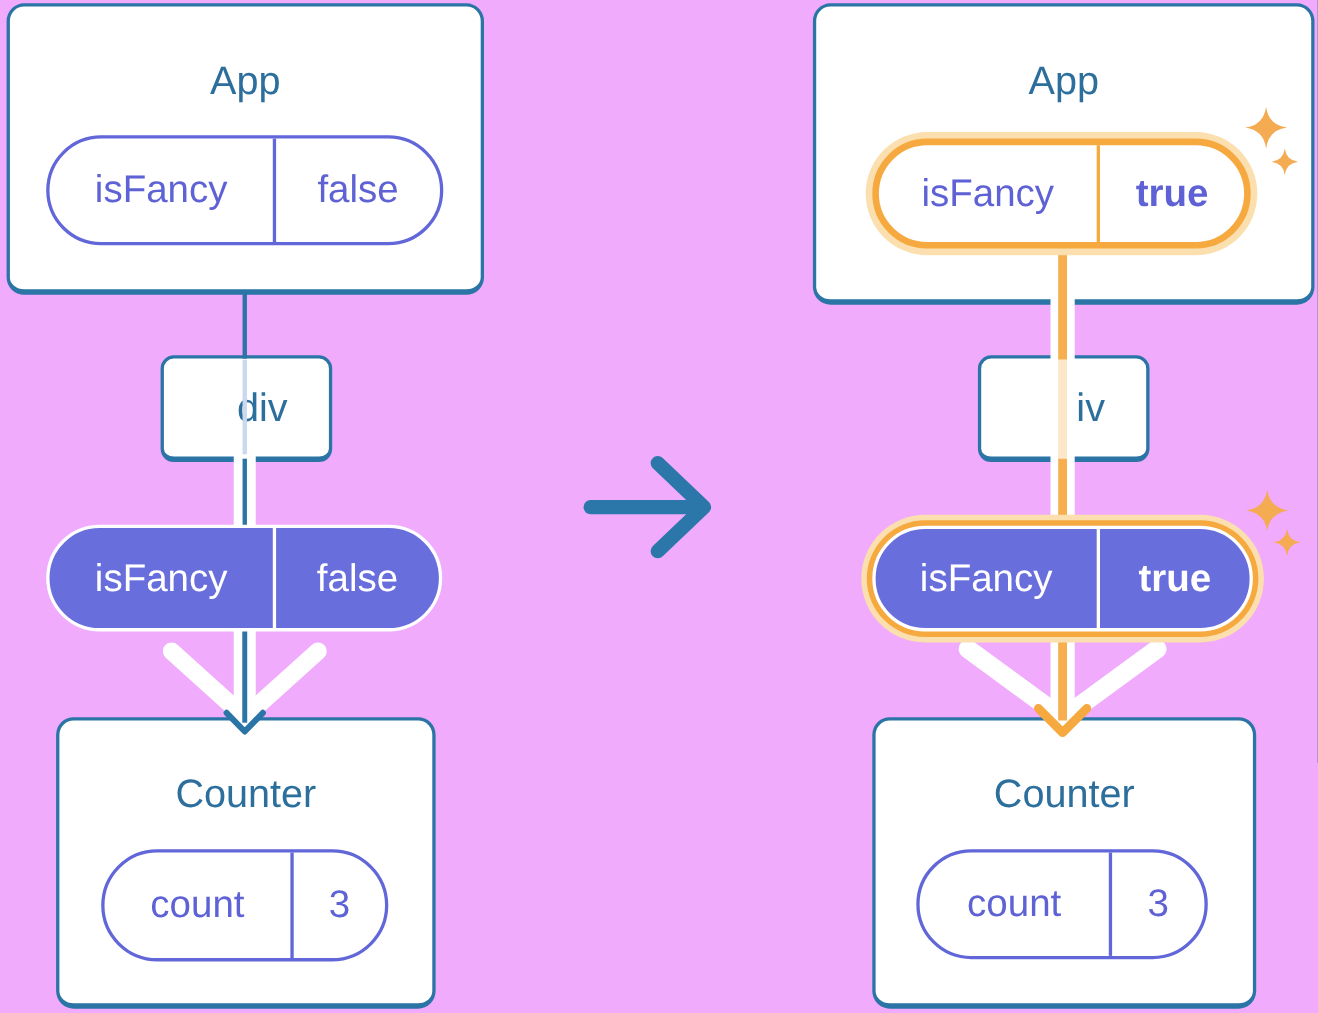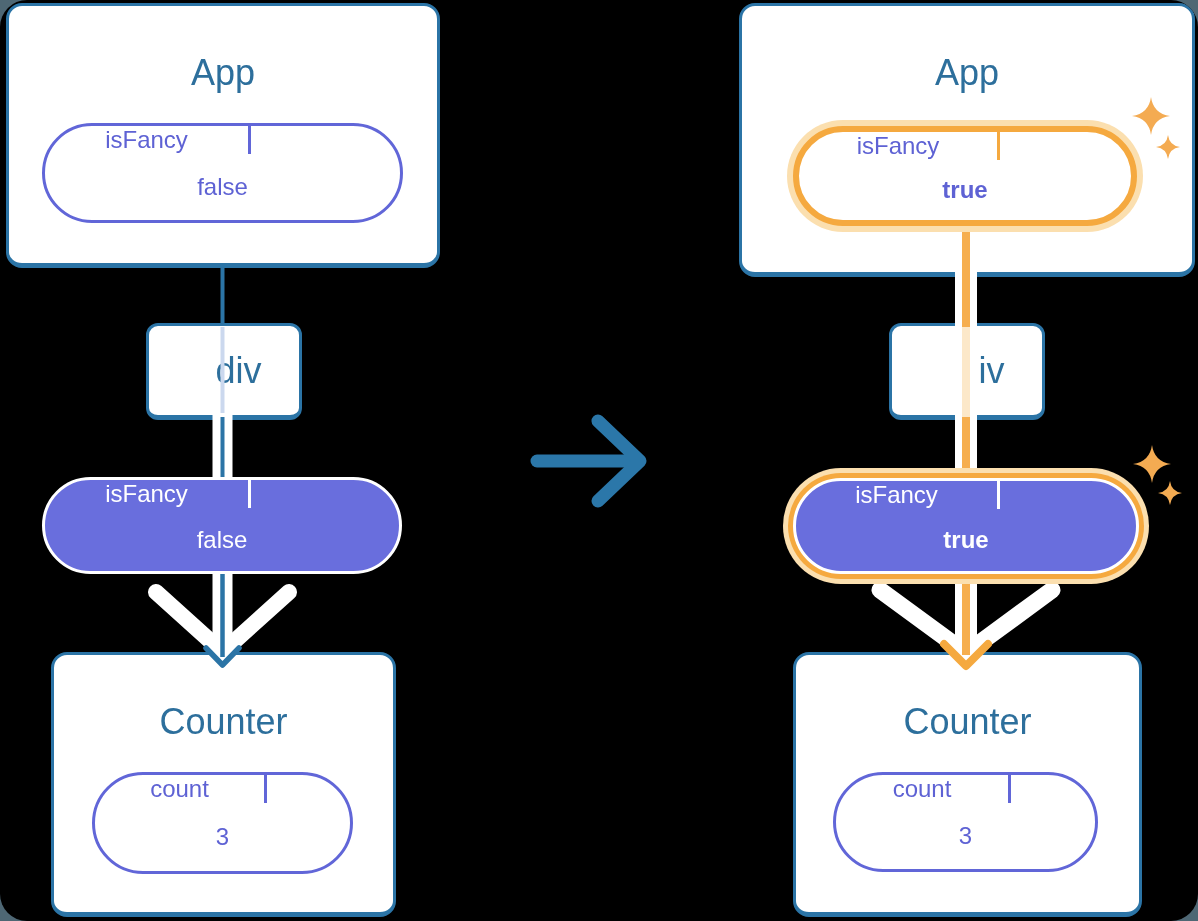--- a/index.html
+++ b/index.html
@@ -1,38 +1,37 @@
 <!DOCTYPE html>
 <html><head>
 <meta charset="utf-8">
 <style>
   * { margin:0; padding:0; box-sizing:border-box; }
   html,body { background:#4E6774; }
   .canvas {
     position:relative; width:1198px; height:921px;
-    background:#000000; overflow:hidden;
+    background:#f0abfc; overflow:hidden;
     font-family:"Liberation Sans", sans-serif;
-    border-radius:27px;
   }
   .box {
     position:absolute; background:#fff;
     border:3px solid #2B74A6; border-bottom-width:5px;
     border-radius:16px; z-index:1;
   }
   .box-sm { border-radius:12px; }
   .box-title {
     position:absolute; left:0; width:100%; text-align:center;
     color:#2D6F9C; font-size:36px; font-weight:500; z-index:1;
   }
   .svg-layer { position:absolute; left:0; top:0; z-index:2; }
   .svg-top   { position:absolute; left:0; top:0; z-index:4; }
   .pill {
     position:absolute; display:flex; align-items:stretch;
     border-radius:999px; background:#fff; z-index:3;
-    font-size:24px; color:#5E62D4;flex-direction:column;
+    font-size:35px; color:#5E62D4;
   }
   .pill-outline { border:3px solid #6166D8; }
   .pill-cell {
     display:flex; align-items:center; justify-content:center;
   }
   .pill-div { border-right:3px solid #6166D8; }
   .pill-purple {
     background:#696EDD; border:3px solid #fff; color:#fff;
   }
   .pill-purple .pill-div { border-right-color:#fff; }

